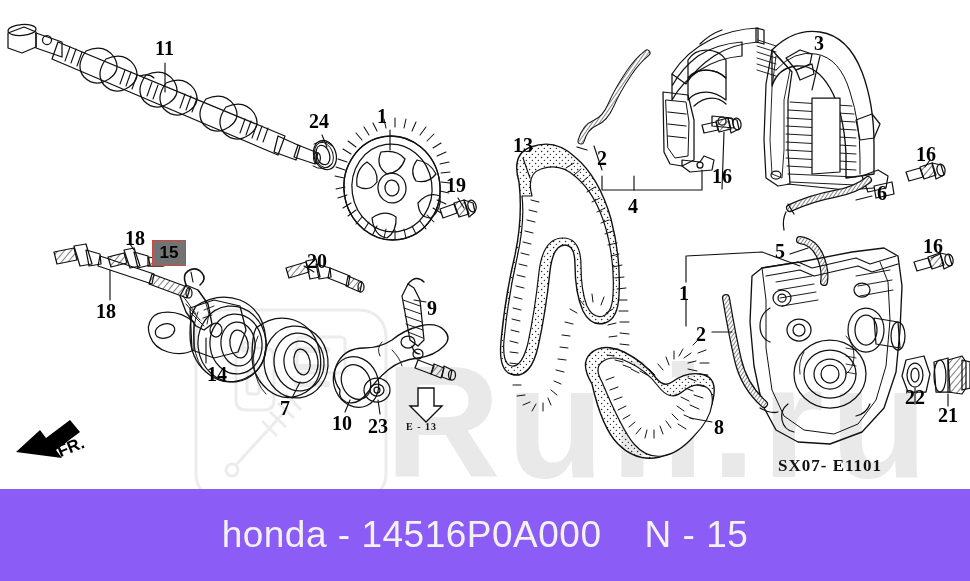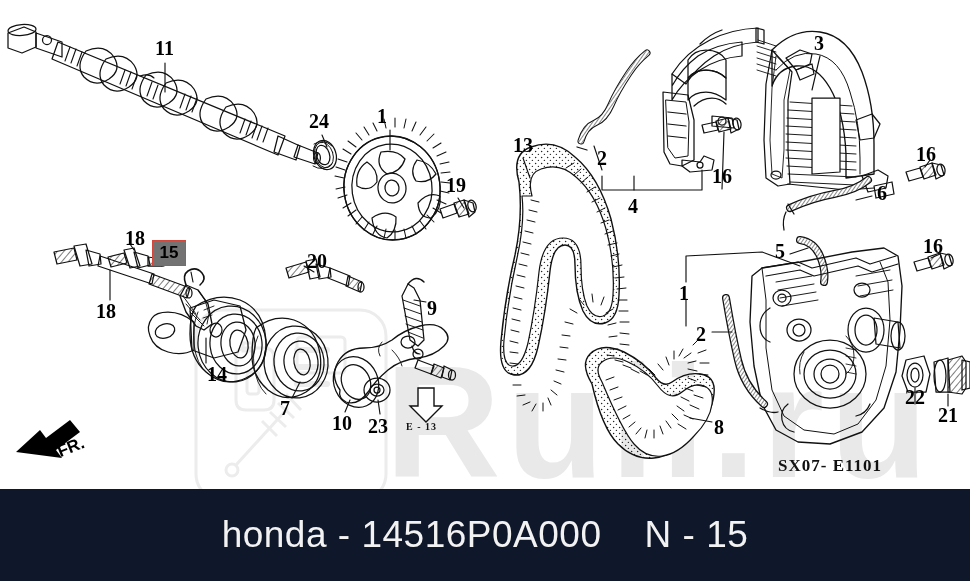--- a/index.html
+++ b/index.html
@@ -1,19 +1,19 @@
 <!DOCTYPE html>
 <html><head>
 <meta charset="utf-8">
 <style>
   html,body{margin:0;padding:0;background:#fff;}
   body{width:970px;height:581px;overflow:hidden;font-family:"Liberation Sans",sans-serif;}
   #root{position:relative;width:970px;height:581px;background:#ffffff;}
   #diagram{position:absolute;left:0;top:0;width:970px;height:489px;background:#fff;overflow:hidden;}
-  #footer{position:absolute;left:0;top:489px;width:970px;height:92px;background:#0f172a;
+  #footer{position:absolute;left:0;top:489px;width:970px;height:92px;background:#8b5cf6;
           display:flex;align-items:center;justify-content:center;}
   #footer .ftxt{color:#f2f2f2;font-size:37px;letter-spacing:0.5px;font-family:"Liberation Sans",sans-serif;white-space:pre;}
   .lbl{position:absolute;font-family:Liberation Serif, serif;font-weight:bold;color:#000;
        font-size:20px;line-height:1;white-space:nowrap;}
   #hl15{position:absolute;background:#737373;border:1px solid #d4453a;
         display:flex;align-items:center;justify-content:center;color:#000;font-weight:bold;font-size:17px;}
   #diagcode{position:absolute;font-family:"Liberation Serif",serif;font-weight:bold;font-size:17px;
             letter-spacing:1px;color:#111;white-space:pre;}
   #e13{position:absolute;font-family:"Liberation Serif",serif;font-weight:bold;font-size:10px;
        letter-spacing:1px;color:#111;white-space:pre;}

